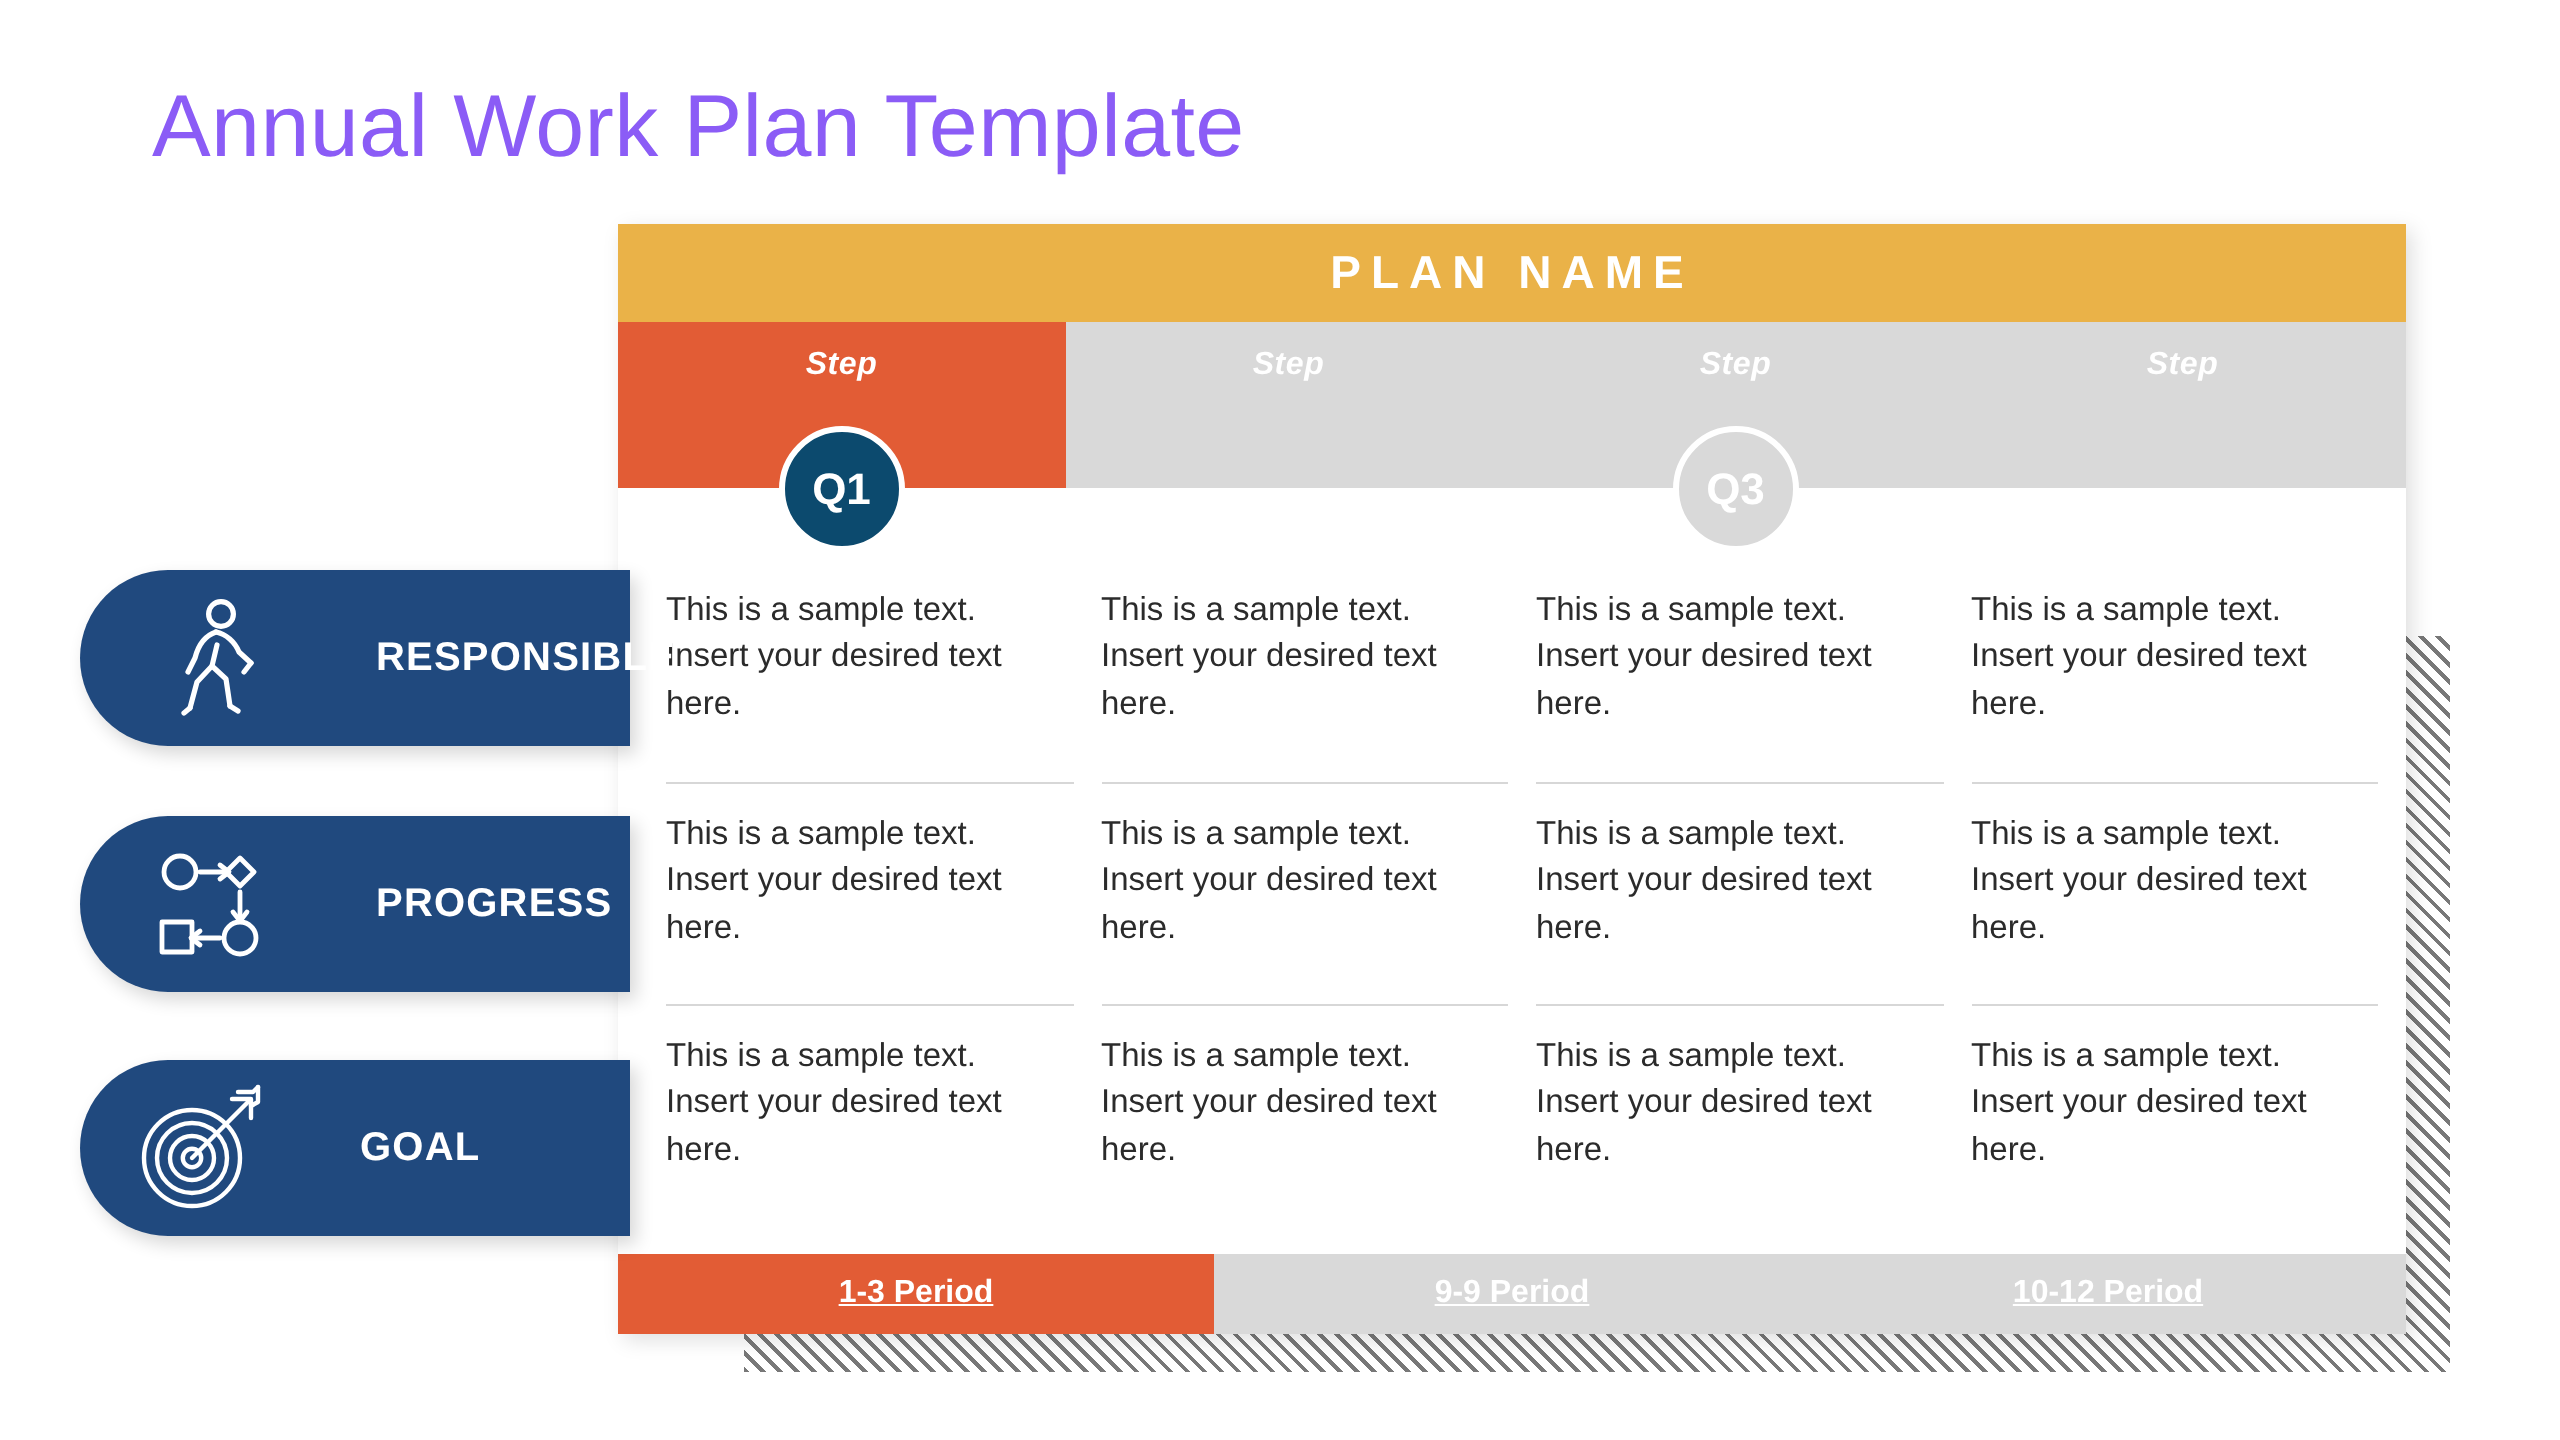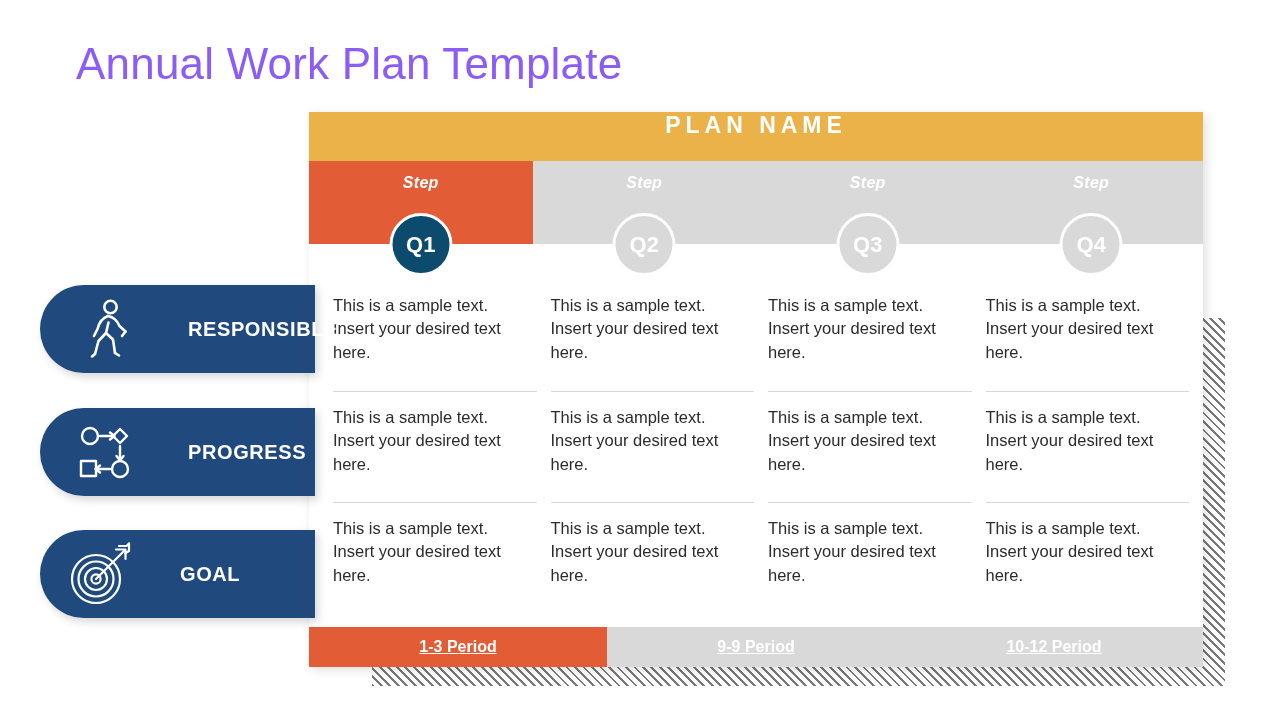--- a/index.html
+++ b/index.html
@@ -52,21 +52,21 @@
     height: 555px;
     background: #ffffff;
     z-index: 2;
     box-shadow: 3px 3px 10px rgba(0,0,0,0.13);
   }
 
   .plan-header {
     height: 49px;
     background: #EAB248;
     display: flex;
-    align-items: flex-start;
+    align-items: center;
     justify-content: center;
   }
   .plan-header-label {
     color: #ffffff;
     font-size: 23px;
     font-weight: bold;
     letter-spacing: 5px;
   }
 
   
@@ -222,29 +222,27 @@
     <span class="plan-header-label">PLAN NAME</span>
   </div>
 
   <div class="step-band">
     <div class="step-cell active">
       <div class="step-label">Step</div>
       <div class="step-circle">Q1</div>
     </div>
     <div class="step-cell">
       <div class="step-label">Step</div>
-      <div class="step-circle">Q2</div>
     </div>
     <div class="step-cell">
       <div class="step-label">Step</div>
       <div class="step-circle">Q3</div>
     </div>
     <div class="step-cell">
       <div class="step-label">Step</div>
-      <div class="step-circle">Q4</div>
     </div>
   </div>
 
   <div class="rows-area">
 
     <div class="content-row">
       <div class="content-cell">
         <div class="cell-inner">
             <div class="cell-text">This is a sample text. Insert your desired text here.</div>
           </div>

